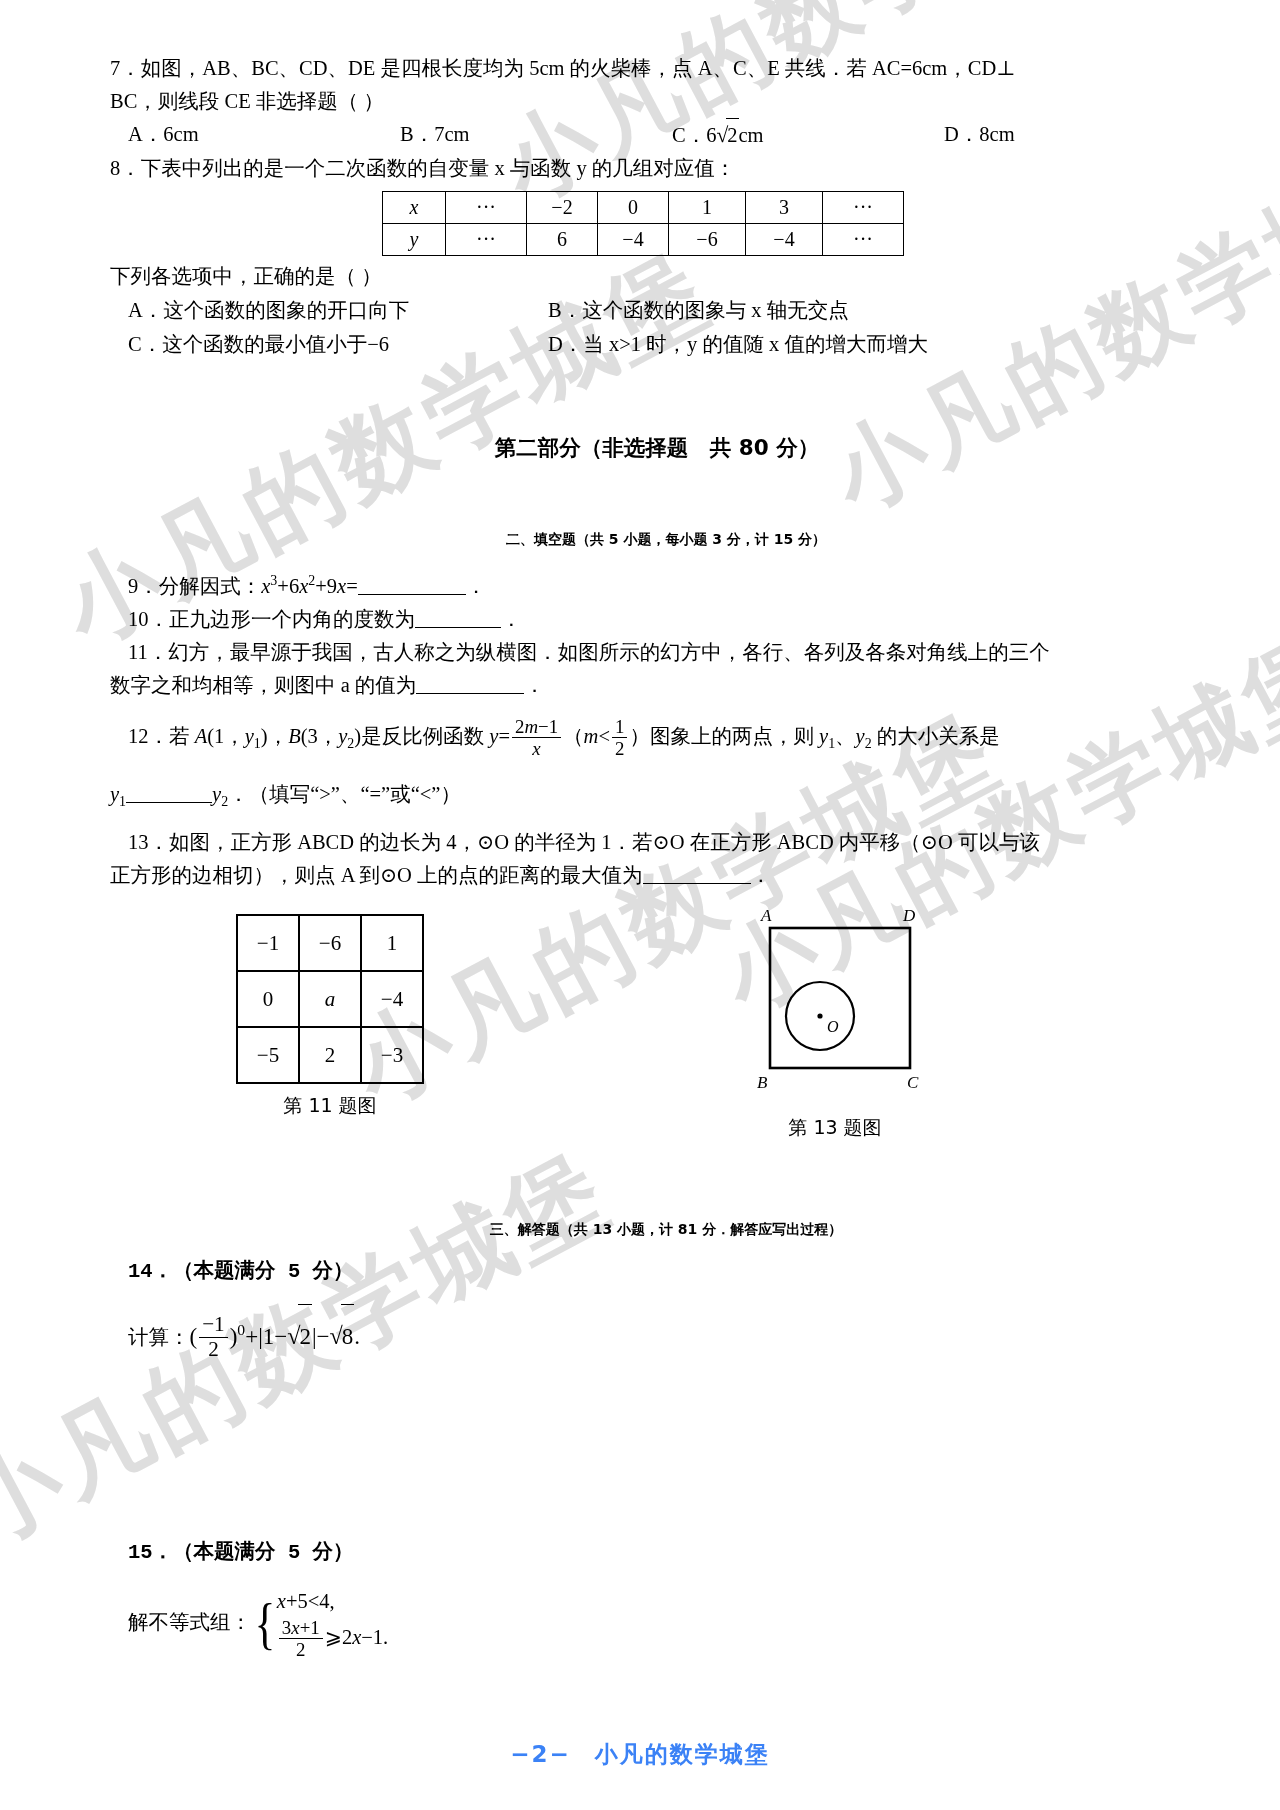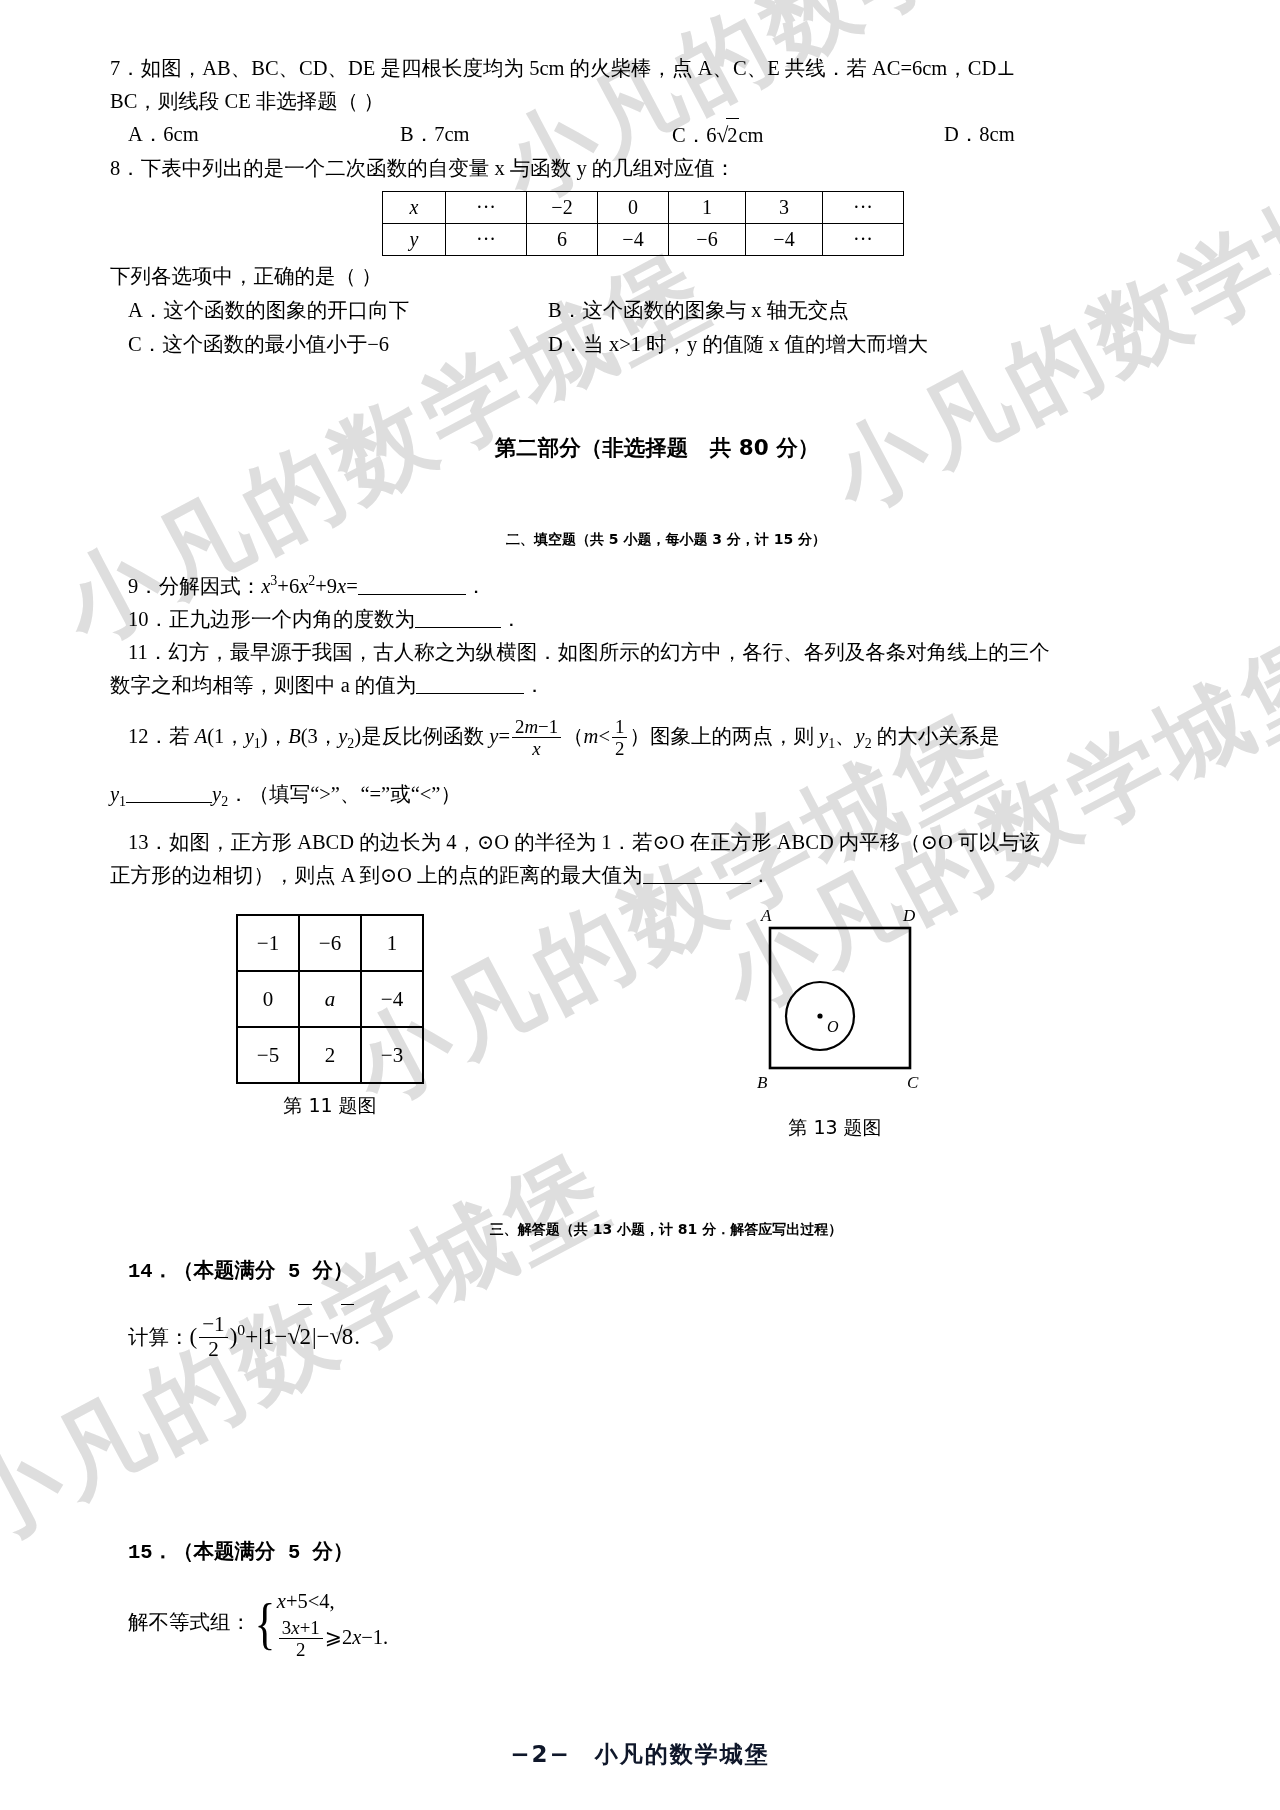--- a/index.html
+++ b/index.html
@@ -191,21 +191,21 @@
   }
   .sys-rows .r1{display:block;}
   .sys-rows .r2{display:block;margin-top:1px;}
 
   
   .footer{
     position:absolute;
     left:0;right:0;bottom:40px;
     text-align:center;
     z-index:20;
-    color:#0f172a;
+    color:#3b82f6;
     font-family:"DejaVu Sans","Liberation Sans",serif;
     font-weight:700;
     font-size:23px;
     letter-spacing:2px;
   }
   .footer .pg{ margin-right:24px;}
 </style>
 </head>
 <body>
 

